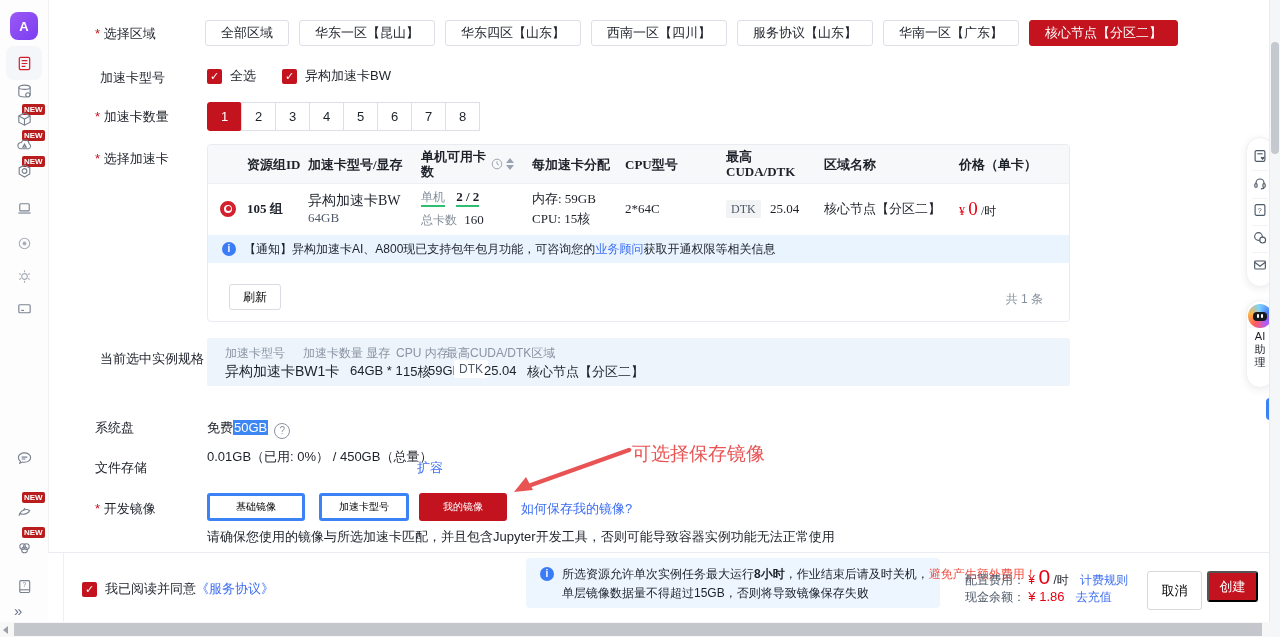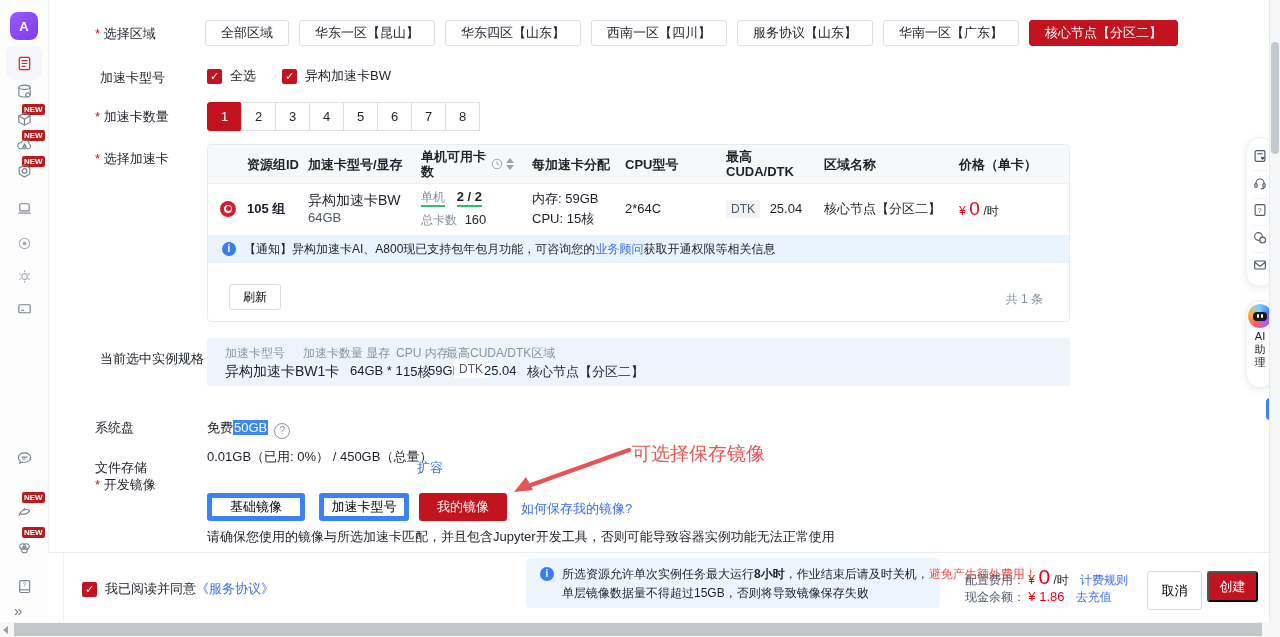--- a/index.html
+++ b/index.html
@@ -25,21 +25,21 @@
   .btnrow{position:absolute;display:flex;gap:10px;}
   .cbx{width:15px;height:15px;background:#c3131f;border-radius:2px;display:inline-flex;align-items:center;justify-content:center;color:#fff;font-size:11px;}
   .cbx::after{content:"✓";}
   .ckrow{position:absolute;display:flex;gap:26px;align-items:center;}
   .ckitem{display:flex;align-items:center;gap:8px;}
   .numcell{width:33px;height:27px;border:1px solid #dcdfe6;margin-left:-1px;background:#fff;
            display:inline-flex;align-items:center;justify-content:center;font-size:13px;}
   .numcell.sel{background:#c3131f;border-color:#c3131f;color:#fff;border-radius:3px;}
   
   .tablebox{position:absolute;left:207px;top:144px;width:863px;height:178px;border:1px solid #e8ebf0;border-radius:4px;background:#fff;box-sizing:border-box;}
-  .tgrid{display:grid;grid-template-columns:39px 61px 113px 111px 93px 101px 98px 135px 1fr;align-items:center;}
+  .tgrid{display:grid;grid-template-columns:39px 61px 113px 111px 93px 101px 98px 135px 1fr;align-items:center;font-family:Liberation Serif, serif;}
   .thead{height:38px;background:#f7f8fa;border-bottom:1px solid #eef0f4;font-weight:bold;font-size:13px;border-radius:4px 4px 0 0;}
   .thead .cell{line-height:15px;padding-right:6px;}
   .trow{height:49px;font-size:13px;}
   .radio{width:16px;height:16px;border-radius:50%;border:4.5px solid #d3202e;background:#fff;box-sizing:border-box;
          display:flex;align-items:center;justify-content:center;margin-left:12px;}
   .radio::after{content:"";width:5px;height:5px;border-radius:50%;background:#d3202e;}
   .gtxt{color:#86909c;font-size:12px;}
   .gline{border-bottom:2px solid #2fbf71;padding-bottom:1px;}
   .sorter{display:inline-flex;flex-direction:column;gap:2px;margin-left:3px;}
   .sorter i{width:0;height:0;border-left:4px solid transparent;border-right:4px solid transparent;display:block;}
@@ -55,21 +55,21 @@
   
   .spec{position:absolute;left:207px;top:338px;width:863px;height:48px;background:#edf4fb;border-radius:2px;}
   .spec .sl{position:absolute;top:7px;font-size:12px;color:#8a94a3;white-space:nowrap;}
   .spec .sv{position:absolute;top:25px;font-size:13px;color:#1d2129;white-space:nowrap;}
   .spec .badge{position:absolute;top:22px;background:#fff;}
   
   .hl{background:#3d87f5;color:#fff;padding:0 1px;}
   .q-icon{display:inline-block;width:14px;height:14px;border:1px solid #8a94a3;border-radius:50%;color:#8a94a3;
           font-size:10px;line-height:14px;text-align:center;margin-left:6px;vertical-align:-2px;}
   .q-icon::before{content:"?";}
-  .imgbtn{position:absolute;height:28px;border:5px solid #3b82f6;border-radius:3px;background:#fff;font-size:13px;display:flex;align-items:center;justify-content:center;box-sizing:border-box;}
+  .imgbtn{position:absolute;height:28px;border:3px solid #3b82f6;border-radius:3px;background:#fff;font-size:10px;display:flex;align-items:center;justify-content:center;box-sizing:border-box;}
   .imgbtn.sel{background:#c3131f;border-color:#c3131f;color:#fff;}
   .annot{position:absolute;left:632px;top:441px;font-size:19px;color:#e85454;white-space:nowrap;}
   
   .footer{position:absolute;left:48px;top:552px;width:1222px;height:69px;background:#fff;border-top:1px solid #e9ecf0;}
   .footer::before{content:"";position:absolute;left:15px;top:0;width:1px;height:69px;background:#eef0f3;}
   .fnotice{position:absolute;left:478px;top:5px;width:414px;height:50px;background:#edf6ff;border-radius:4px;font-size:12px;}
   .warn{color:#f34f43;}
   .pricered{color:#e60012;}
   .cancelbtn{position:absolute;left:1099px;top:18px;width:55px;height:39px;border:1px solid #d9d9d9;border-radius:3px;background:#fff;font-size:13px;display:flex;align-items:center;justify-content:center;}
   .createbtn{position:absolute;left:1159px;top:18px;width:51px;height:31px;border-radius:3px;background:#c3131f;color:#fff;font-size:13px;display:flex;align-items:center;justify-content:center;}
@@ -341,21 +341,21 @@
   <span class="plabel" style="left:95px;top:459px;">文件存储</span>
   <span class="abs" style="left:207px;top:448px;">0.01GB（已用: 0%） / 450GB（总量）</span>
   <a class="link abs" style="left:417px;top:459px;">扩容</a>
 
   <span class="annot">可选择保存镜像</span>
   <svg class="abs" style="left:505px;top:440px;" width="132" height="58">
     <path d="M124 10 L26 45" stroke="#e85454" stroke-width="4.5" fill="none" stroke-linecap="round"></path>
     <polygon points="9,52 28,50 21,37" fill="#e85454"></polygon>
   </svg>
 
-  <span class="rlabel" style="left:95px;top:476px;">开发镜像</span>
+  <span class="rlabel" style="left:95px;top:500px;">开发镜像</span>
   <button class="imgbtn" style="left:207px;top:493px;width:98px;">基础镜像</button>
   <button class="imgbtn" style="left:319px;top:493px;width:90px;">加速卡型号</button>
   <button class="imgbtn sel" style="left:419px;top:493px;width:88px;">我的镜像</button>
   <a class="link abs" style="left:521px;top:500px;">如何保存我的镜像?</a>
   <span class="abs" style="left:207px;top:528px;color:#1d2129;">请确保您使用的镜像与所选加速卡匹配，并且包含Jupyter开发工具，否则可能导致容器实例功能无法正常使用</span>
 
   <div class="footer">
     <div class="abs" style="left:34px;top:27px;display:flex;align-items:center;gap:8px;">
       <span class="cbx"></span>
       <span><span>我已阅读并同意</span><a class="link">《服务协议》</a></span>

